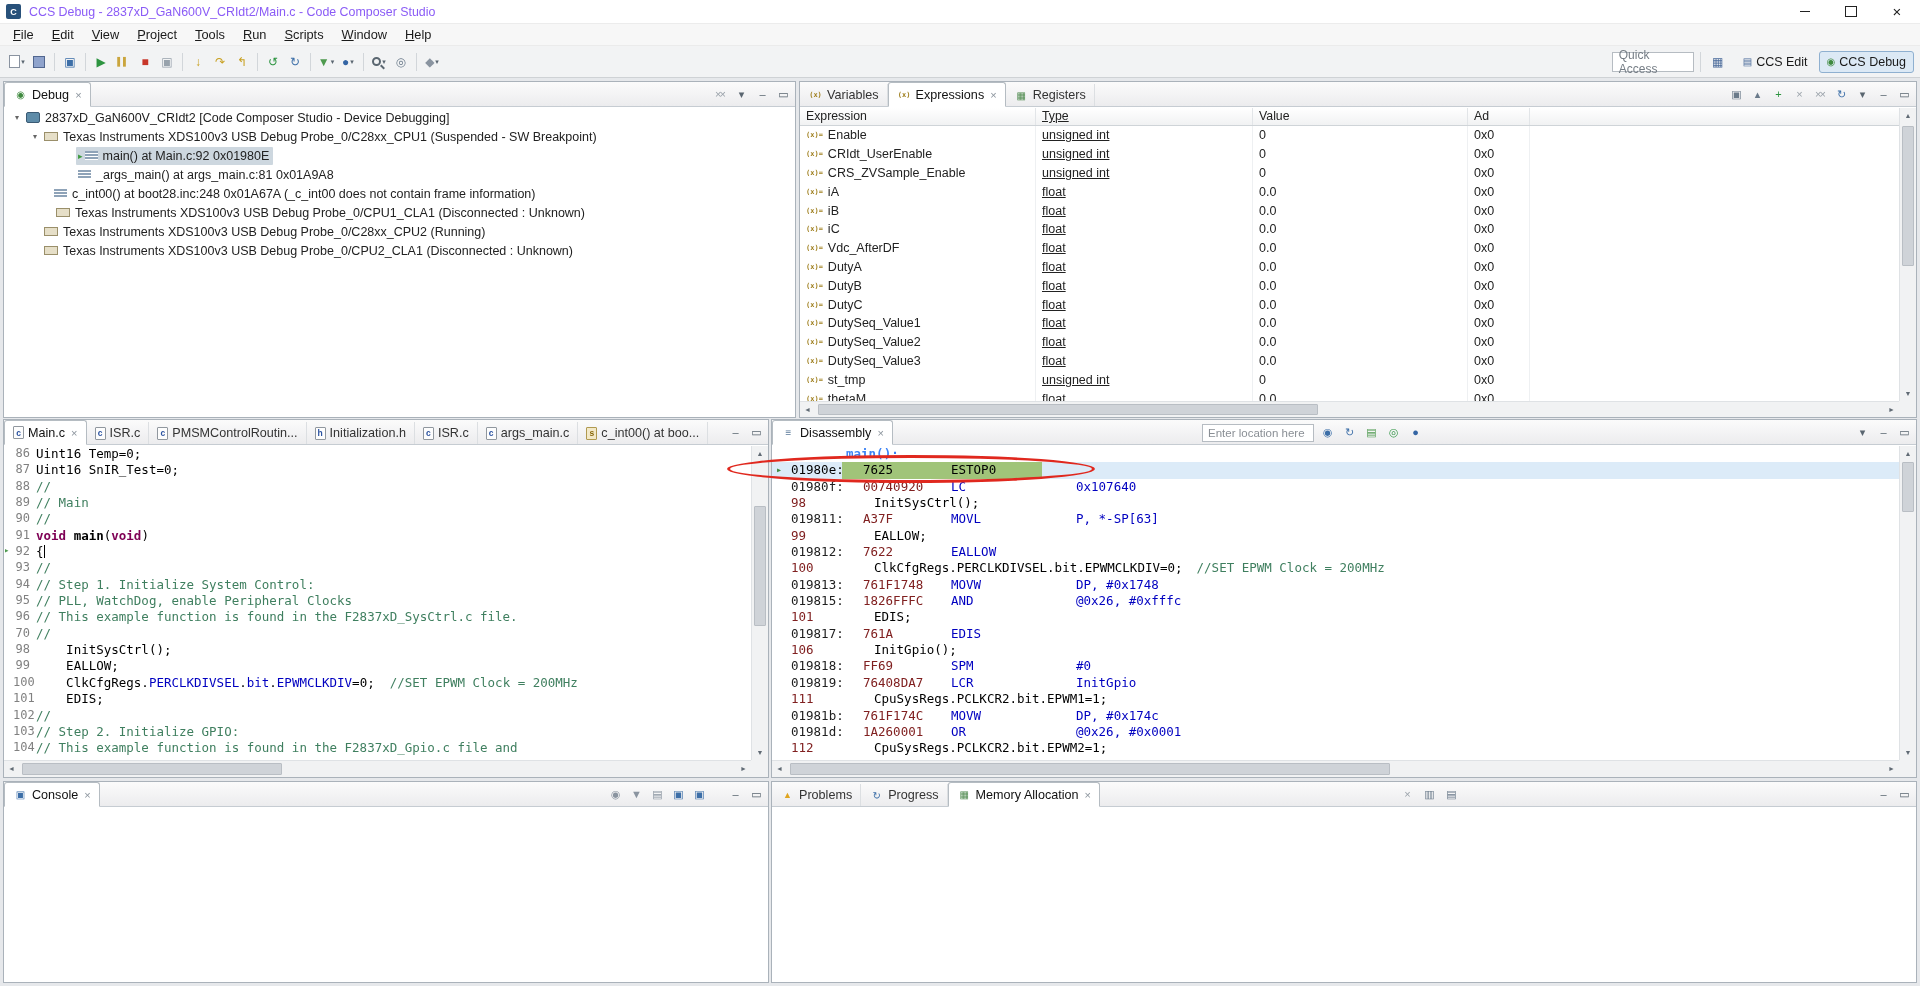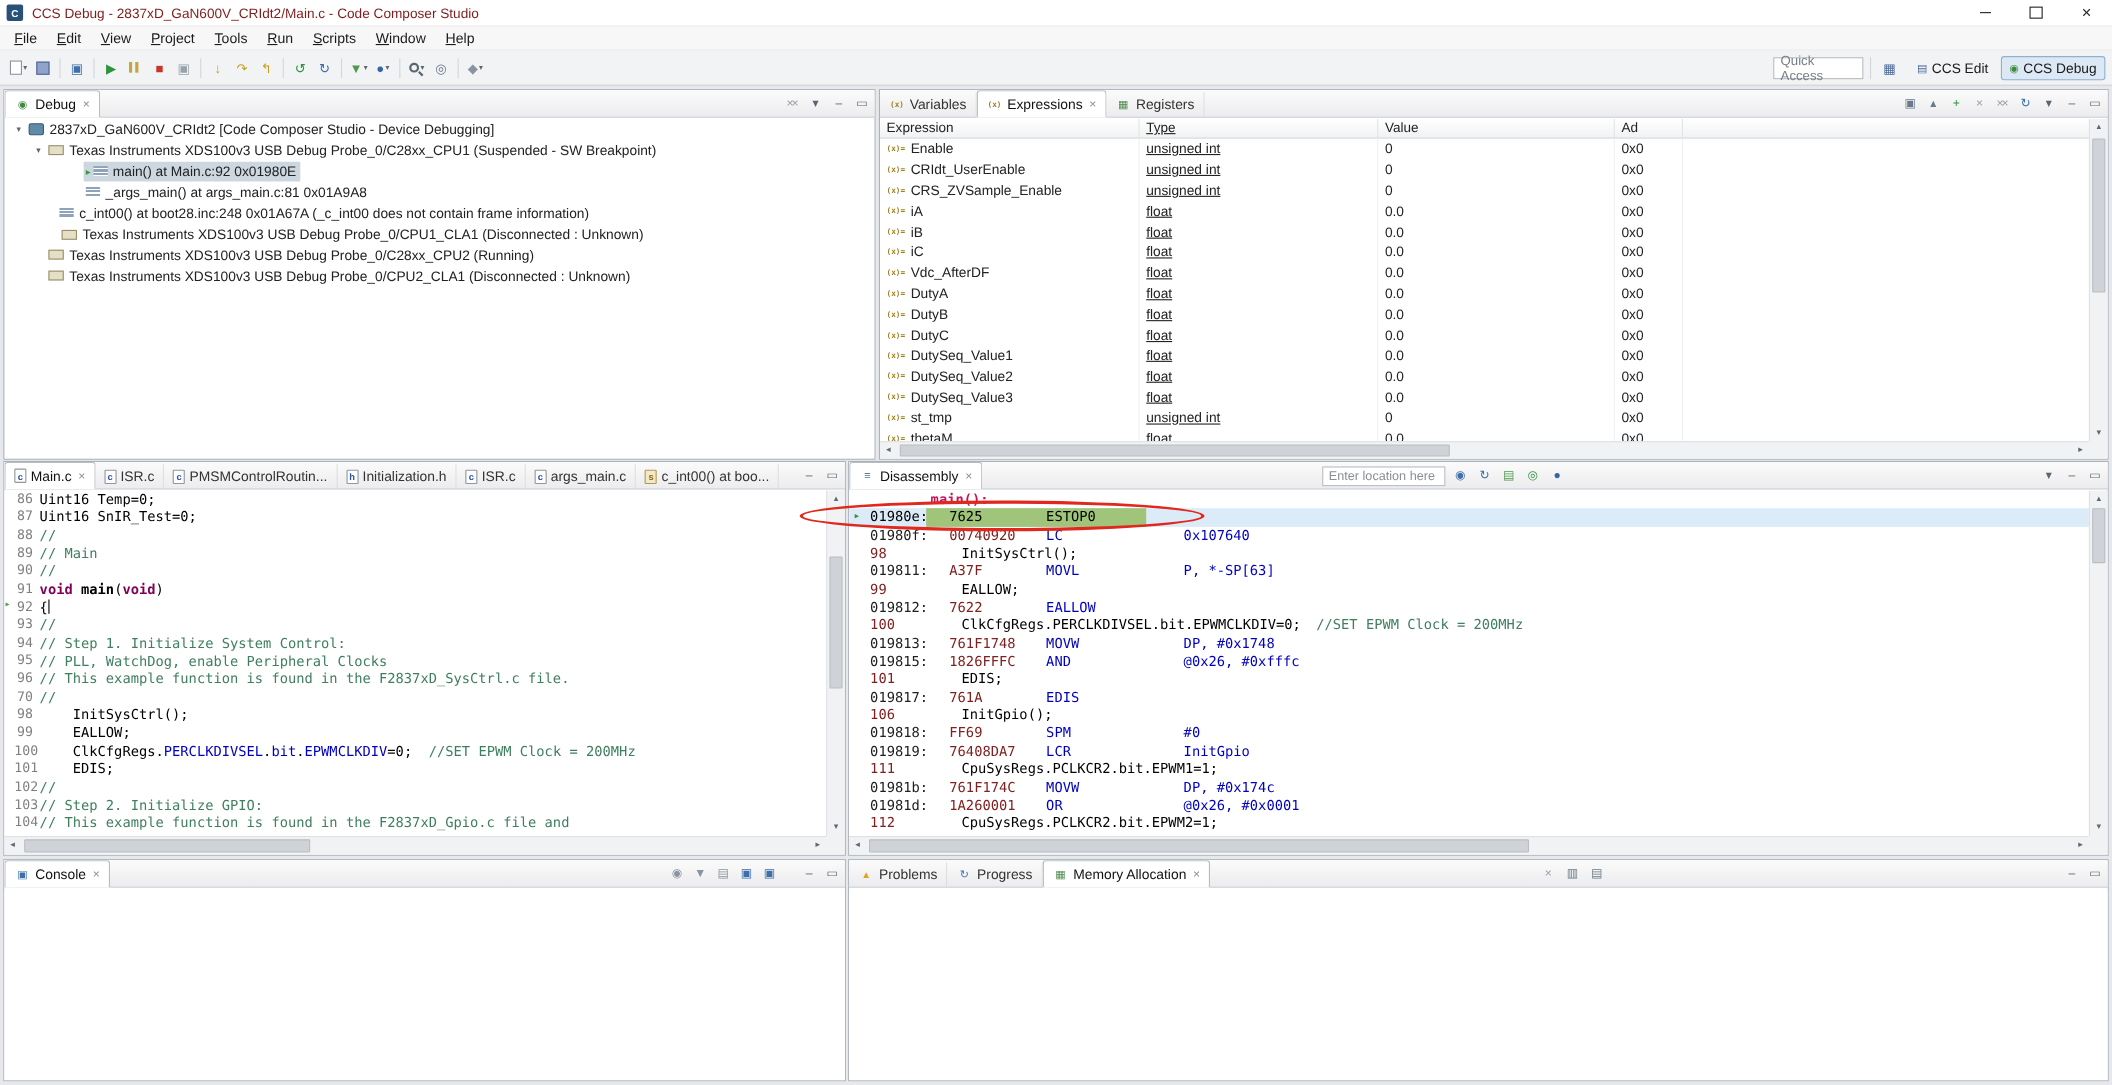--- a/index.html
+++ b/index.html
@@ -3,21 +3,21 @@
 <meta charset="utf-8">
 <style>
   * { box-sizing: border-box; margin: 0; padding: 0; }
   html,body { width:1920px; height:986px; overflow:hidden; }
   body { font-family:"Liberation Sans", sans-serif; background:#e6e8eb; position:relative; font-size:13px; color:#222; }
 
   
   .titlebar { height:24px; background:#ffffff; display:flex; align-items:center; border-bottom:1px solid #ececec; }
   .app-icon { width:15px; height:15px; margin:0 8px 0 6px; background:#28517a; border-radius:2px; color:#fff; font-size:9px; font-weight:bold; display:inline-flex; align-items:center; justify-content:center; }
   .app-icon::before { content:"C"; }
-  .title-text { font-size:12.4px; color:#7f1d1d; }
+  .title-text { font-size:12.4px; color:#8b5cf6; }
   .win-controls { margin-left:auto; display:flex; height:100%; }
   .wc { width:46px; height:100%; display:flex; align-items:center; justify-content:center; }
   .wc-min::before { content:""; width:10px; height:1px; background:#222; display:block; }
   .wc-max::before { content:""; width:10px; height:9px; border:1px solid #222; display:block; }
   .wc-close { font-size:15px; color:#222; line-height:1; }
   .wc-close::before { content:"×"; }
 
   
   .menubar { height:22px; background:#f7f7f7; display:flex; align-items:center; padding-left:4px; border-bottom:1px solid #ebebeb; }
   .menu-item { padding:2px 9px; font-size:12.8px; color:#1a1a1a; }
@@ -110,21 +110,21 @@
   .cmargin { width:9px; height:100%; flex:none; position:relative; }
   .pcmark { position:absolute; left:0; top:1px; font-size:9px; color:#4e9a4e; }
   .lnum { width:23px; flex:none; text-align:right; color:#808080; font-size:12px; padding-right:6px; }
   .ltext { flex:1; }
   .tk-p { color:#000; } .tk-c { color:#3f7f5f; } .tk-k { color:#7f0055; font-weight:bold; } .tk-f { color:#0000c0; } .tk-b { color:#000; font-weight:bold; }
   .caret { display:inline-block; width:1.5px; height:13px; background:#000; vertical-align:-2px; }
 
   
   #disasm-rows { position:absolute; top:26px; left:0; right:17px; bottom:17px; overflow:hidden; font-family:"DejaVu Sans Mono",monospace; font-size:12.5px; background:#fff; }
   .drow { height:16.35px; line-height:16.35px; position:relative; white-space:pre; }
-  .dlabel { padding-left:74px; color:#be185d; font-weight:bold; }
+  .dlabel { padding-left:74px; color:#3b82f6; font-weight:bold; }
   .dinstr, .dsrc { padding-left:19px; }
   .d-addr { display:inline-block; width:72px; color:#202020; position:relative; z-index:1; }
   .d-op   { display:inline-block; width:88px; color:#802020; position:relative; z-index:1; }
   .d-mn   { display:inline-block; width:125px; color:#0000c0; position:relative; z-index:1; }
   .d-ops  { color:#0000c0; position:relative; z-index:1; }
   .dinstr.current { background:#dcebf8; }
   .dinstr.current .d-addr, .dinstr.current .d-op, .dinstr.current .d-mn { color:#000; }
   .dhl { position:absolute; left:70px; top:0; width:200px; height:100%; background:#a0c479; z-index:0; }
   .dpc { position:absolute; left:4px; top:0; font-size:10px; color:#3f8a3f; z-index:2; }
   .d-num { display:inline-block; width:83px; color:#802020; }
@@ -312,21 +312,21 @@
             <span>_args_main() at args_main.c:81 0x01A9A8</span>
           </span>
         </div>
         <div class="trow" style="padding-left: 34px;">
           <span class="texp"></span>
           <span class="tsel">
             <span class="tico ic-frame"></span>
             <span>c_int00() at boot28.inc:248 0x01A67A  (_c_int00 does not contain frame information)</span>
           </span>
         </div>
-        <div class="trow" style="padding-left: 36px; align-items: flex-end;">
+        <div class="trow" style="padding-left: 36px;">
           <span class="texp"></span>
           <span class="tsel">
             <span class="tico ic-probe"></span>
             <span>Texas Instruments XDS100v3 USB Debug Probe_0/CPU1_CLA1 (Disconnected : Unknown)</span>
           </span>
         </div>
         <div class="trow" style="padding-left: 24px;">
           <span class="texp"></span>
           <span class="tsel">
             <span class="tico ic-probe"></span>

